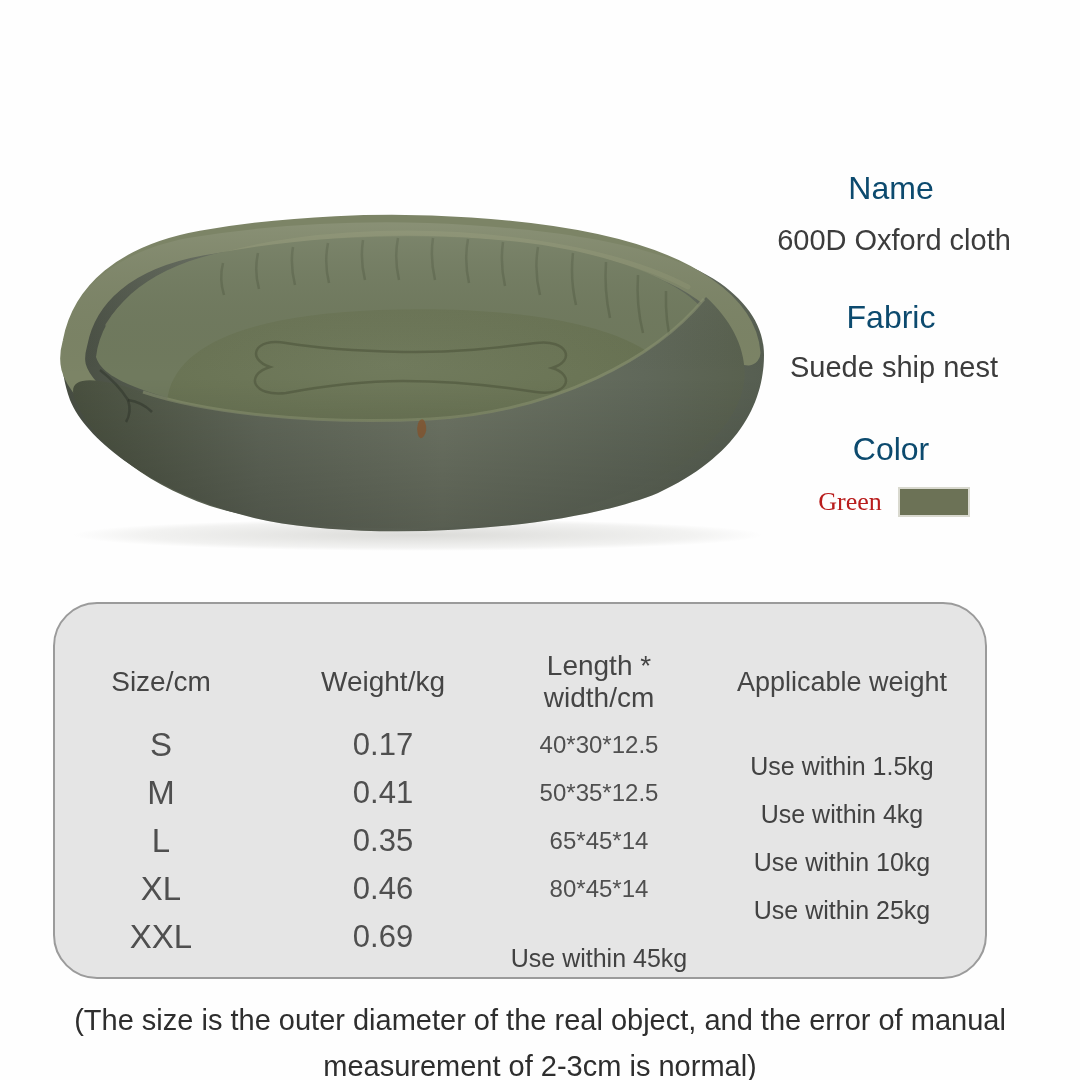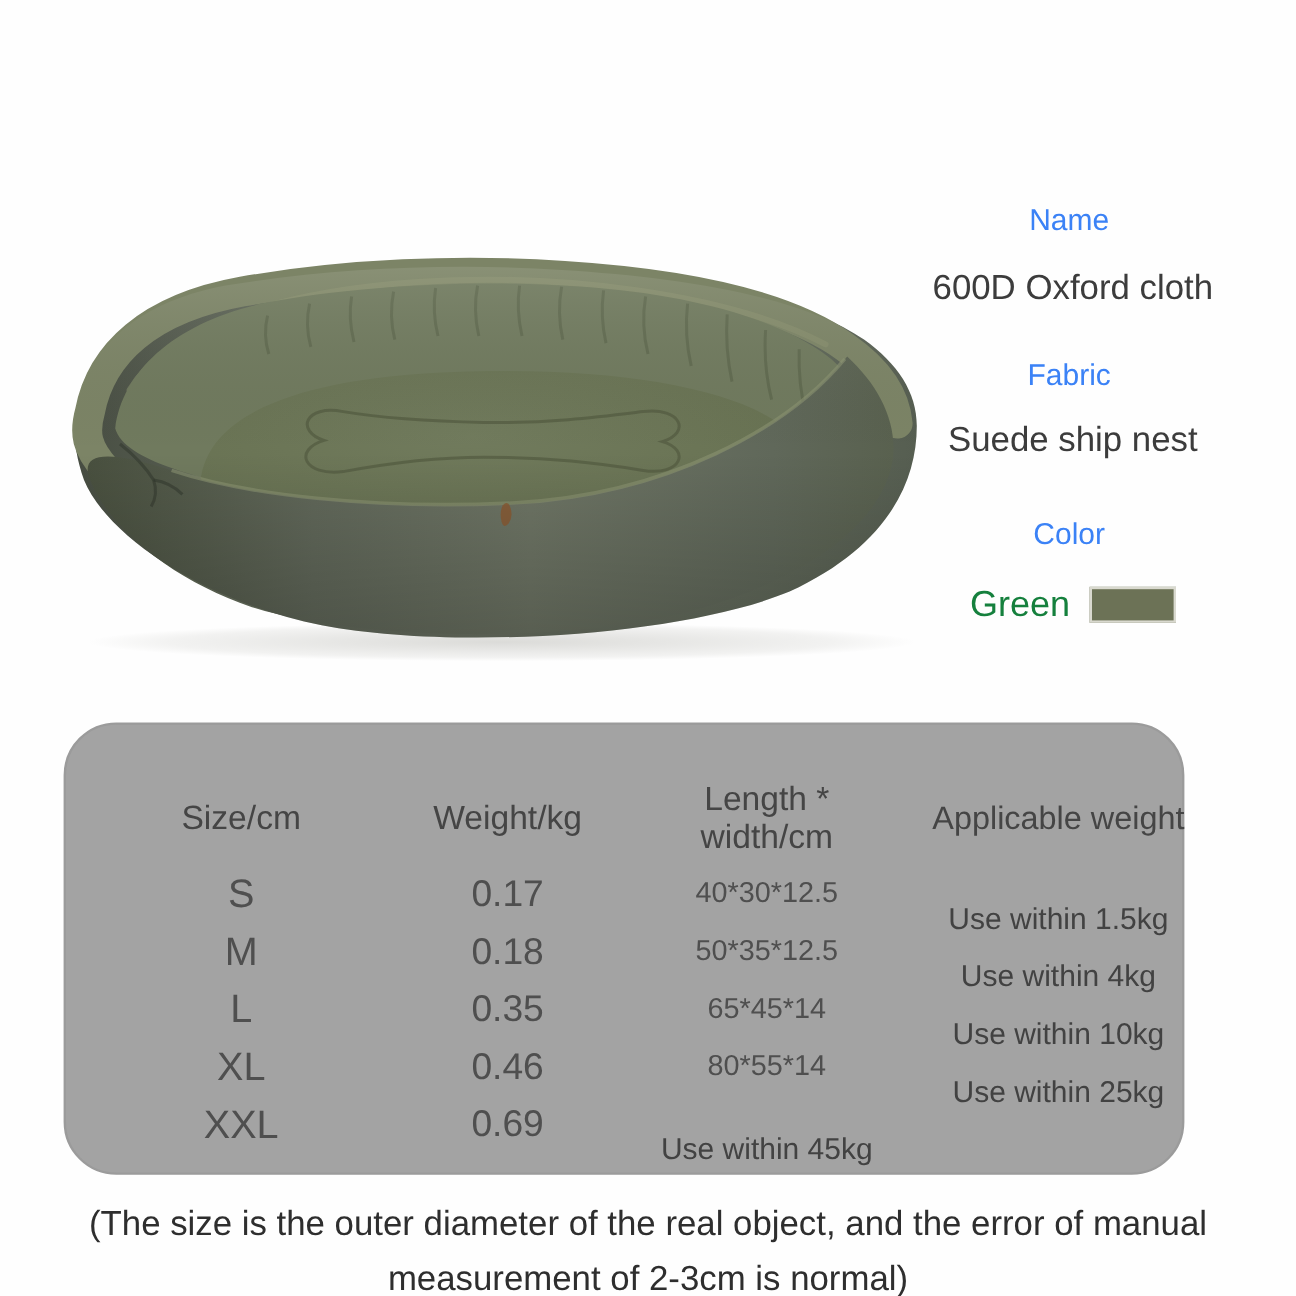--- a/index.html
+++ b/index.html
@@ -4,41 +4,41 @@
 <style>
   html,body{margin:0;padding:0;background:#ffffff;}
   .canvas{
     position:relative;width:1080px;height:1080px;background:#fefefe;
     font-family:"Liberation Sans", sans-serif;color:#3e3e3e;overflow:hidden;
   }
   
   .bed-photo{position:absolute;left:48px;top:205px;width:725px;height:350px;}
   
   .spec{position:absolute;text-align:center;white-space:nowrap;}
-  .spec-label{font-size:25px;color:#3b82f6;}
+  .spec-label{font-size:32px;color:#0c4a6e;}
   .spec-value{font-size:29px;color:#3c3c3c;}
   #spec-name-label{left:771px;top:170px;width:240px;}
   #spec-name-value{left:744px;top:224px;width:300px;}
   #spec-fabric-label{left:771px;top:299px;width:240px;}
   #spec-fabric-value{left:744px;top:351px;width:300px;}
   #spec-color-label{left:771px;top:431px;width:240px;}
   .color-row{
     position:absolute;left:744px;top:487px;width:300px;
     display:flex;align-items:center;justify-content:center;gap:16px;
   }
-  .color-name{font-size:30px;color:#15803d;}
+  .color-name{font-size:26px;color:#b91c1c;font-family:Liberation Serif, serif;}
   .color-swatch{
     display:inline-block;width:72px;height:30px;
     border:2px solid #d9d9cf;box-sizing:border-box;
   }
   
   .size-table{
     position:absolute;left:53px;top:602px;width:934px;height:377px;
     border:2px solid #9b9b9b;border-radius:44px;box-sizing:border-box;
-    padding-top:46px;background:#a3a3a3;padding-left:40px;
+    padding-top:46px;background:#e5e5e5;
   }
   .t-row{
     display:grid;grid-template-columns:212px 232px 200px 286px;
     height:48px;align-items:center;text-align:center;
   }
   .t-head{color:#454545;font-size:28px;margin-bottom:10px;}
   .t-head .c3{font-size:27px;}
   .t-body .c0{font-size:33px;color:#4f4f4f;}
   .t-body .c1{font-size:31px;color:#4f4f4f;}
   .t-body .c2{font-size:24px;color:#4f4f4f;}
@@ -213,34 +213,34 @@
     </div>
     <div class="t-body">
       <div class="t-row">
         <div class="c0">S</div>
         <div class="c1">0.17</div>
         <div class="c2">40*30*12.5</div>
         <div class="c3">Use within 1.5kg</div>
       </div>
       <div class="t-row">
         <div class="c0">M</div>
-        <div class="c1">0.18</div>
+        <div class="c1">0.41</div>
         <div class="c2">50*35*12.5</div>
         <div class="c3">Use within 4kg</div>
       </div>
       <div class="t-row">
         <div class="c0">L</div>
         <div class="c1">0.35</div>
         <div class="c2">65*45*14</div>
         <div class="c3">Use within 10kg</div>
       </div>
       <div class="t-row">
         <div class="c0">XL</div>
         <div class="c1">0.46</div>
-        <div class="c2">80*55*14</div>
+        <div class="c2">80*45*14</div>
         <div class="c3">Use within 25kg</div>
       </div>
       <div class="t-row">
         <div class="c0">XXL</div>
         <div class="c1">0.69</div>
         <div class="c3">Use within 45kg</div>
       </div>
     </div>
   </div>
 

